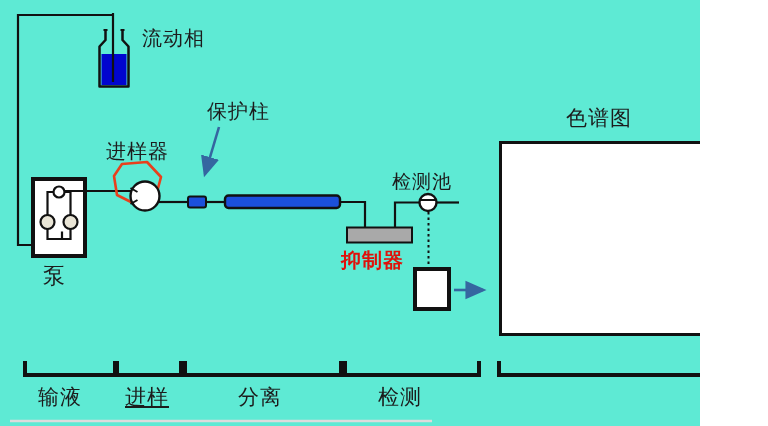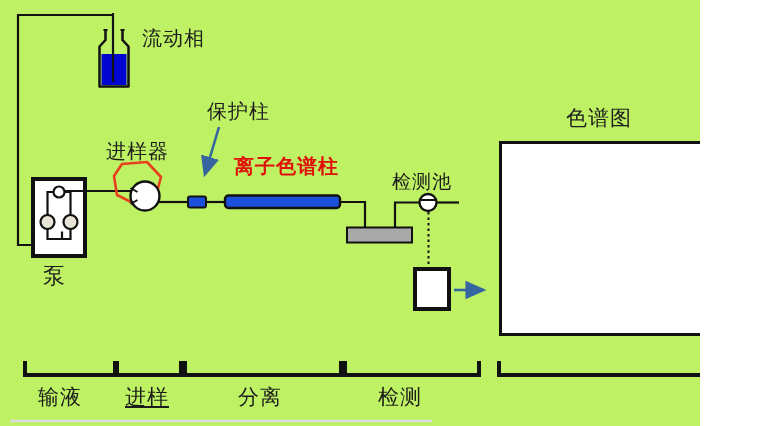--- a/index.html
+++ b/index.html
@@ -1,16 +1,16 @@
 <!DOCTYPE html>
 <html><head>
 <meta charset="utf-8">
 <style>
   html,body{margin:0;padding:0;background:#ffffff;}
-  #canvas{position:relative;width:700px;height:426px;background:#bef264;overflow:hidden;
+  #canvas{position:relative;width:700px;height:426px;background:#5eead4;overflow:hidden;
           font-family:"Liberation Serif","DejaVu Serif",serif;}
   svg{position:absolute;left:0;top:0;}
   .label{position:absolute;color:#1c1c1c;font-size:20px;line-height:1.15;white-space:nowrap;letter-spacing:1px;}
   .label.red{color:#e0100a;font-weight:bold;}
   .label.small{font-size:19px;}
   .label.big{font-size:22px;}
   .label.title{font-size:21px;text-align:center;}
   .stage-label{position:absolute;top:383px;color:#1c1c1c;font-size:21px;white-space:nowrap;letter-spacing:1px;}
   .bracket{position:absolute;top:361px;height:12px;border-left:4px solid #111;
            border-right:4px solid #111;border-bottom:4px solid #111;}
@@ -84,22 +84,22 @@
         <text x="683" y="251" class="peak-label"><tspan>SO</tspan><tspan class="ss" dy="3.5">4</tspan><tspan class="ss" dy="-9">2-</tspan></text>
       </g>
   </svg>
 
   <div class="chart-frame"></div>
 
   <div class="label" style="left:142px;top:27px;">流动相</div>
   <div class="label big" style="left:43px;top:263px;">泵</div>
   <div class="label" style="left:106px;top:140px;">进样器</div>
   <div class="label" style="left:207px;top:100px;">保护柱</div>
-  <div class="label red" style="left:234px;top:155px;">离子色谱柱</div>
   <div class="label small" style="left:392px;top:171px;">检测池</div>
+  <div class="label red" style="left:341px;top:249px;">抑制器</div>
   <div class="label title" style="left:566px;top:106px;">色谱图</div>
 
   <div class="bracket" style="left:23px;width:86px;"></div>
   <div class="bracket" style="left:115px;width:60px;"></div>
   <div class="bracket" style="left:183px;width:152px;"></div>
   <div class="bracket" style="left:343px;width:130px;"></div>
   <div class="bracket" style="left:497px;width:233px;"></div>
 
   <div class="stage-label" style="left:38px;">输液</div>
   <div class="stage-label" style="left:125px;text-decoration:underline;">进样</div>

